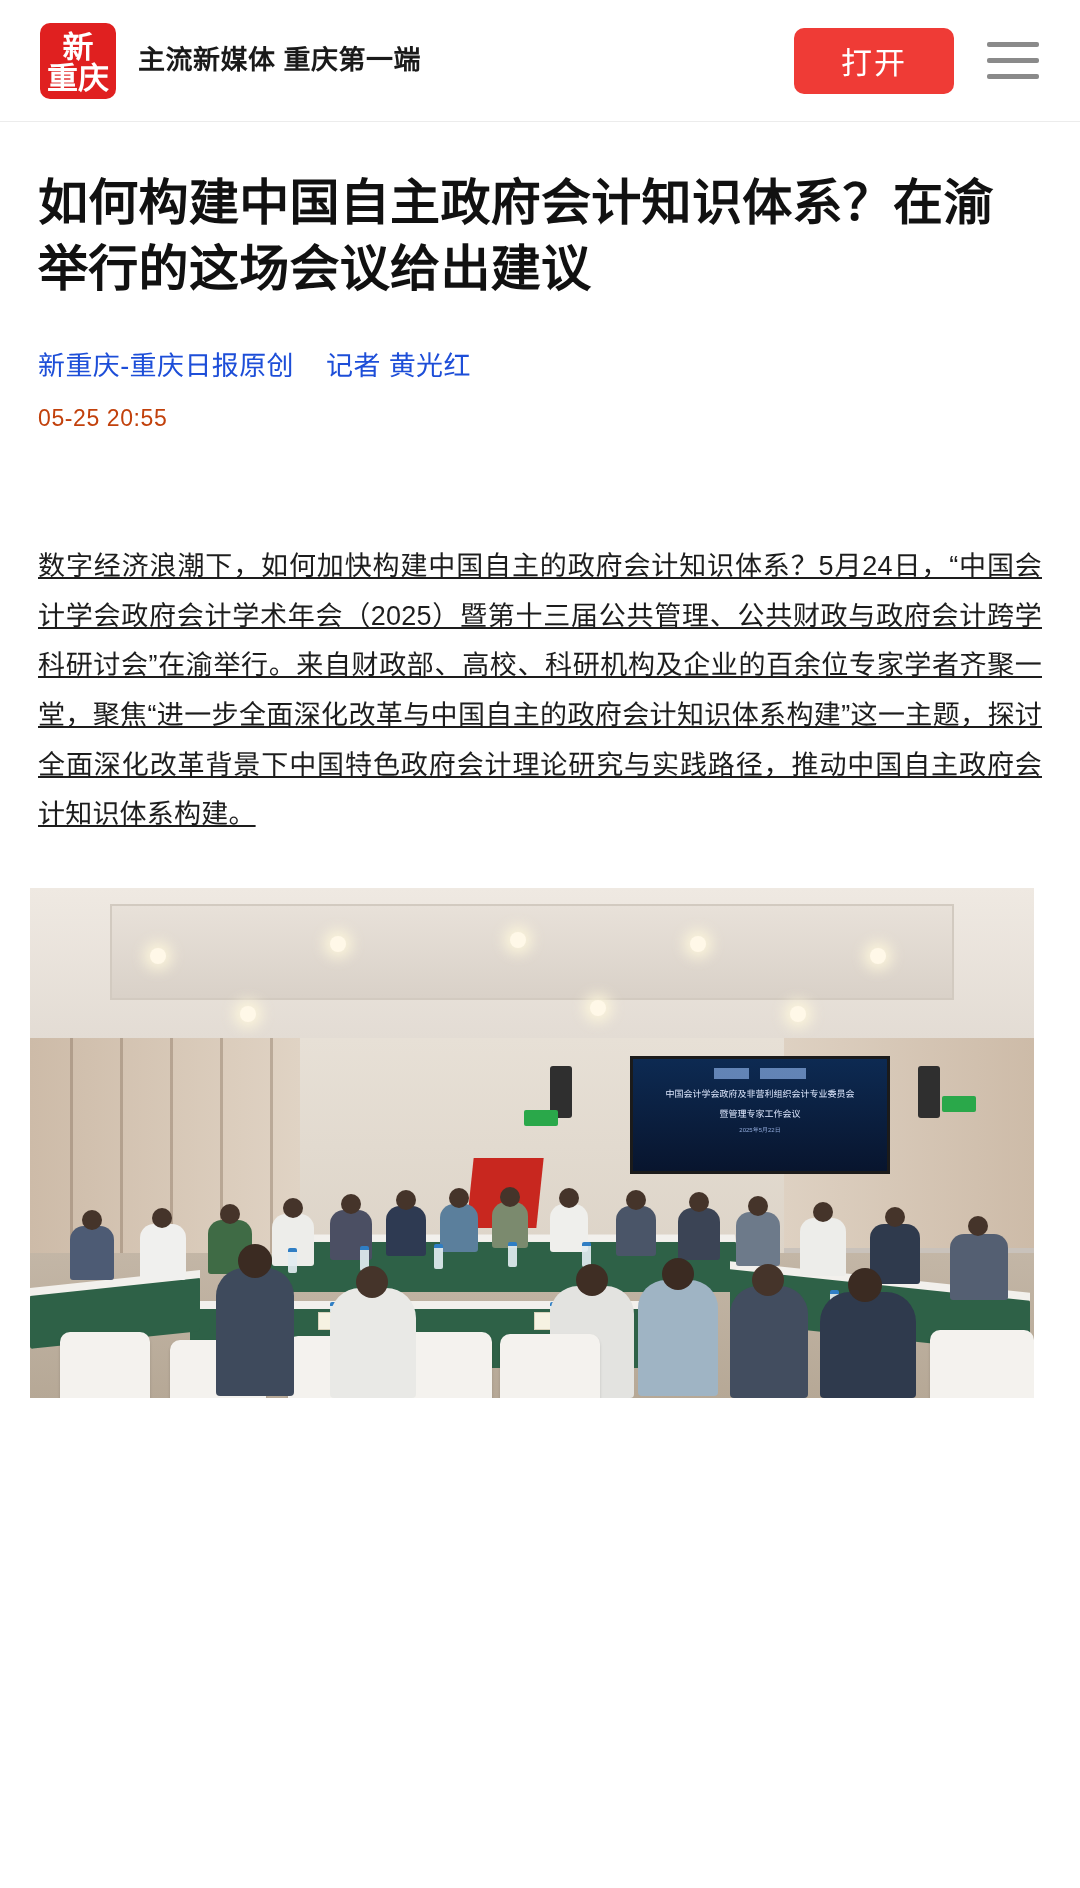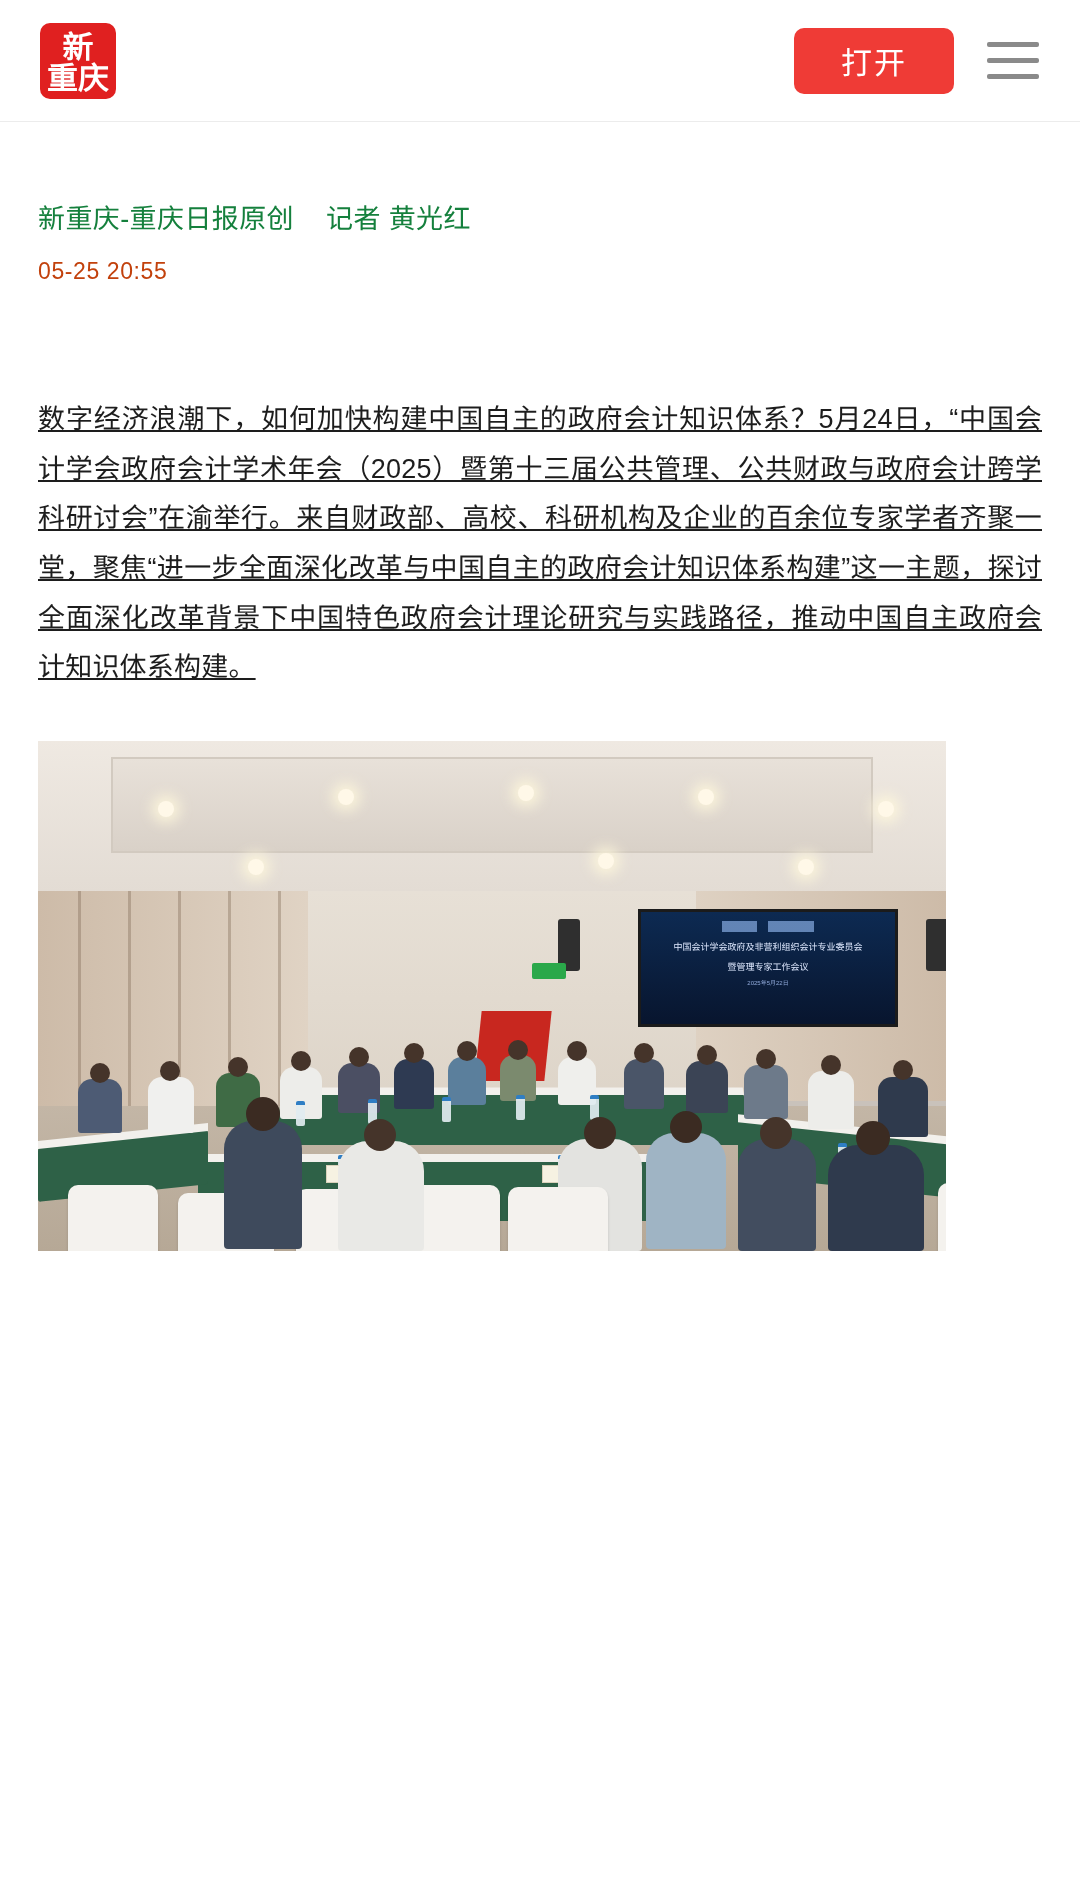--- a/index.html
+++ b/index.html
@@ -112,25 +112,25 @@
     padding: 48px 38px 0 38px;
   }
   .headline {
     font-size: 50px;
     line-height: 1.32;
     font-weight: 700;
     color: #111111;
     letter-spacing: 0.3px;
   }
   .meta-row {
-    margin-top: 27px;
+    margin-top: 42px;
     display: flex;
     align-items: center;
     font-size: 27px;
-    color: #15803d;
+    color: #1d4ed8;
   }
   .meta-source { letter-spacing: 0.4px; }
   .meta-author { margin-left: 32px; letter-spacing: 0.4px; }
   .meta-time {
     margin-top: 22px;
     font-size: 23px;
     color: #c2410c;
     letter-spacing: 0.6px;
   }
 
@@ -139,22 +139,22 @@
     font-size: 27px;
     line-height: 1.84;
     color: #1d1d1d;
     text-align: justify;
     letter-spacing: 0.2px;
     text-decoration: underline;
   }
 
   
   .photo-wrap {
-    margin: 48px 38px 0 38px;
-    width: 908px;
+    margin: 48px 38px 0 30px;
+    width: 1004px;
     height: 510px;
     overflow: hidden;
     position: relative;
     background: #c9c2bb;
   }
   .photo {
     position: absolute;
     inset: 0;
   }
   .ph-ceiling {
@@ -252,31 +252,33 @@
 <body>
 
 <div class="page">
 
   <div class="topbar">
     <div class="brand-logo">
       <div class="glyph-top">新</div>
       <div class="glyph-bot">重庆</div>
     </div>
     <div class="brand-text">
+      <div class="brand-sub">主流新媒体 重庆第一端</div>
     </div>
     <div class="topbar-spacer"></div>
     <button class="open-btn">打开</button>
     <button class="menu-btn">
       <span></span>
       <span></span>
       <span></span>
     </button>
   </div>
 
   <div class="article">
+    <h1 class="headline">如何构建中国自主政府会计知识体系？在渝举行的这场会议给出建议</h1>
     <div class="meta-row">
       <span class="meta-source">新重庆-重庆日报原创</span>
       <span class="meta-author">记者 黄光红</span>
     </div>
     <div class="meta-time">05-25 20:55</div>
     <p class="body-text">数字经济浪潮下，如何加快构建中国自主的政府会计知识体系？5月24日，“中国会计学会政府会计学术年会（2025）暨第十三届公共管理、公共财政与政府会计跨学科研讨会”在渝举行。来自财政部、高校、科研机构及企业的百余位专家学者齐聚一堂，聚焦“进一步全面深化改革与中国自主的政府会计知识体系构建”这一主题，探讨全面深化改革背景下中国特色政府会计理论研究与实践路径，推动中国自主政府会计知识体系构建。</p>
   </div>
 
   <div class="photo-wrap">
     <div class="photo">

